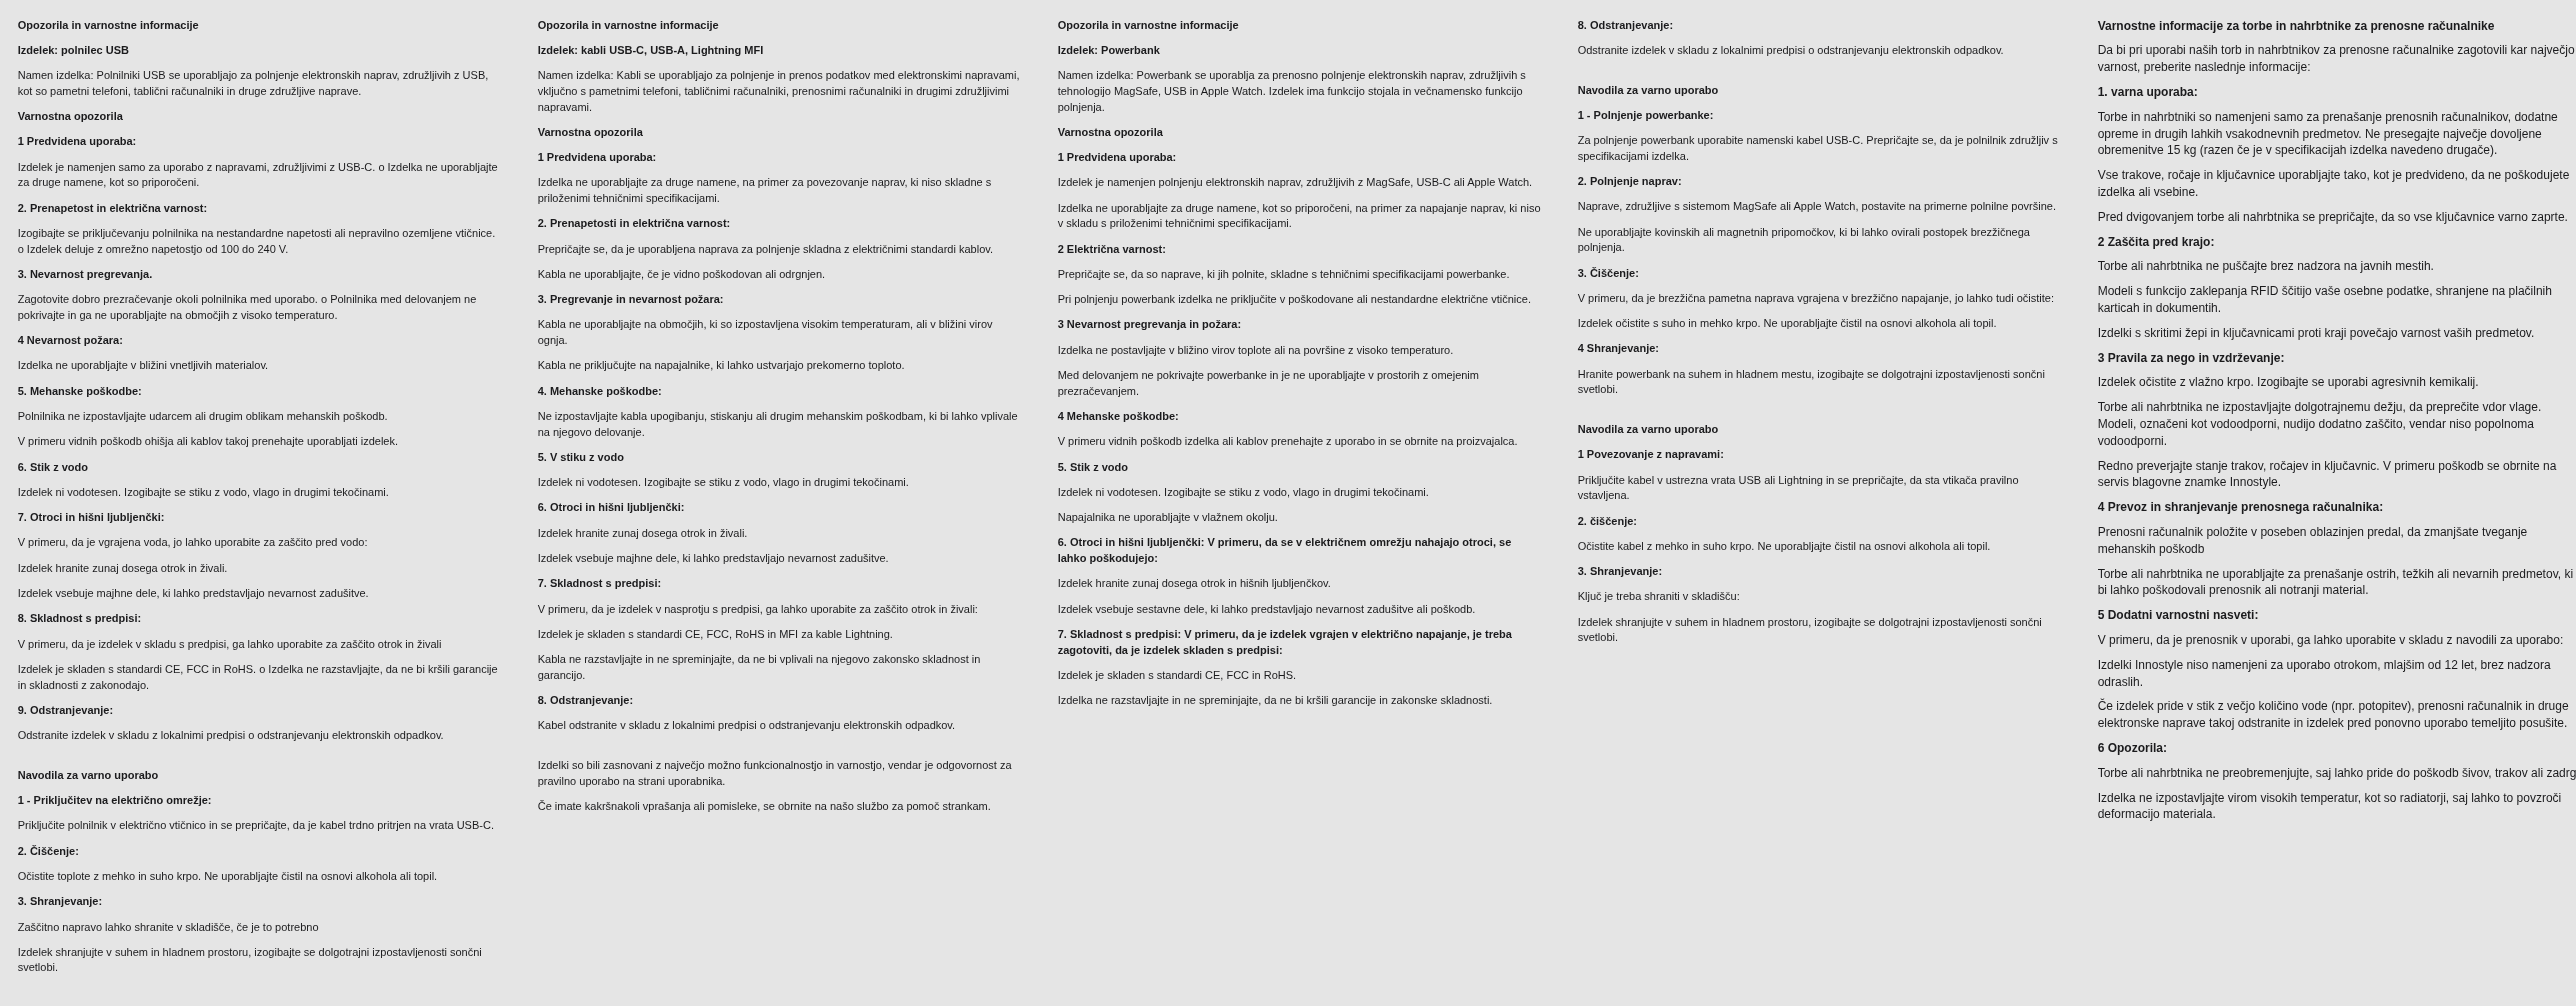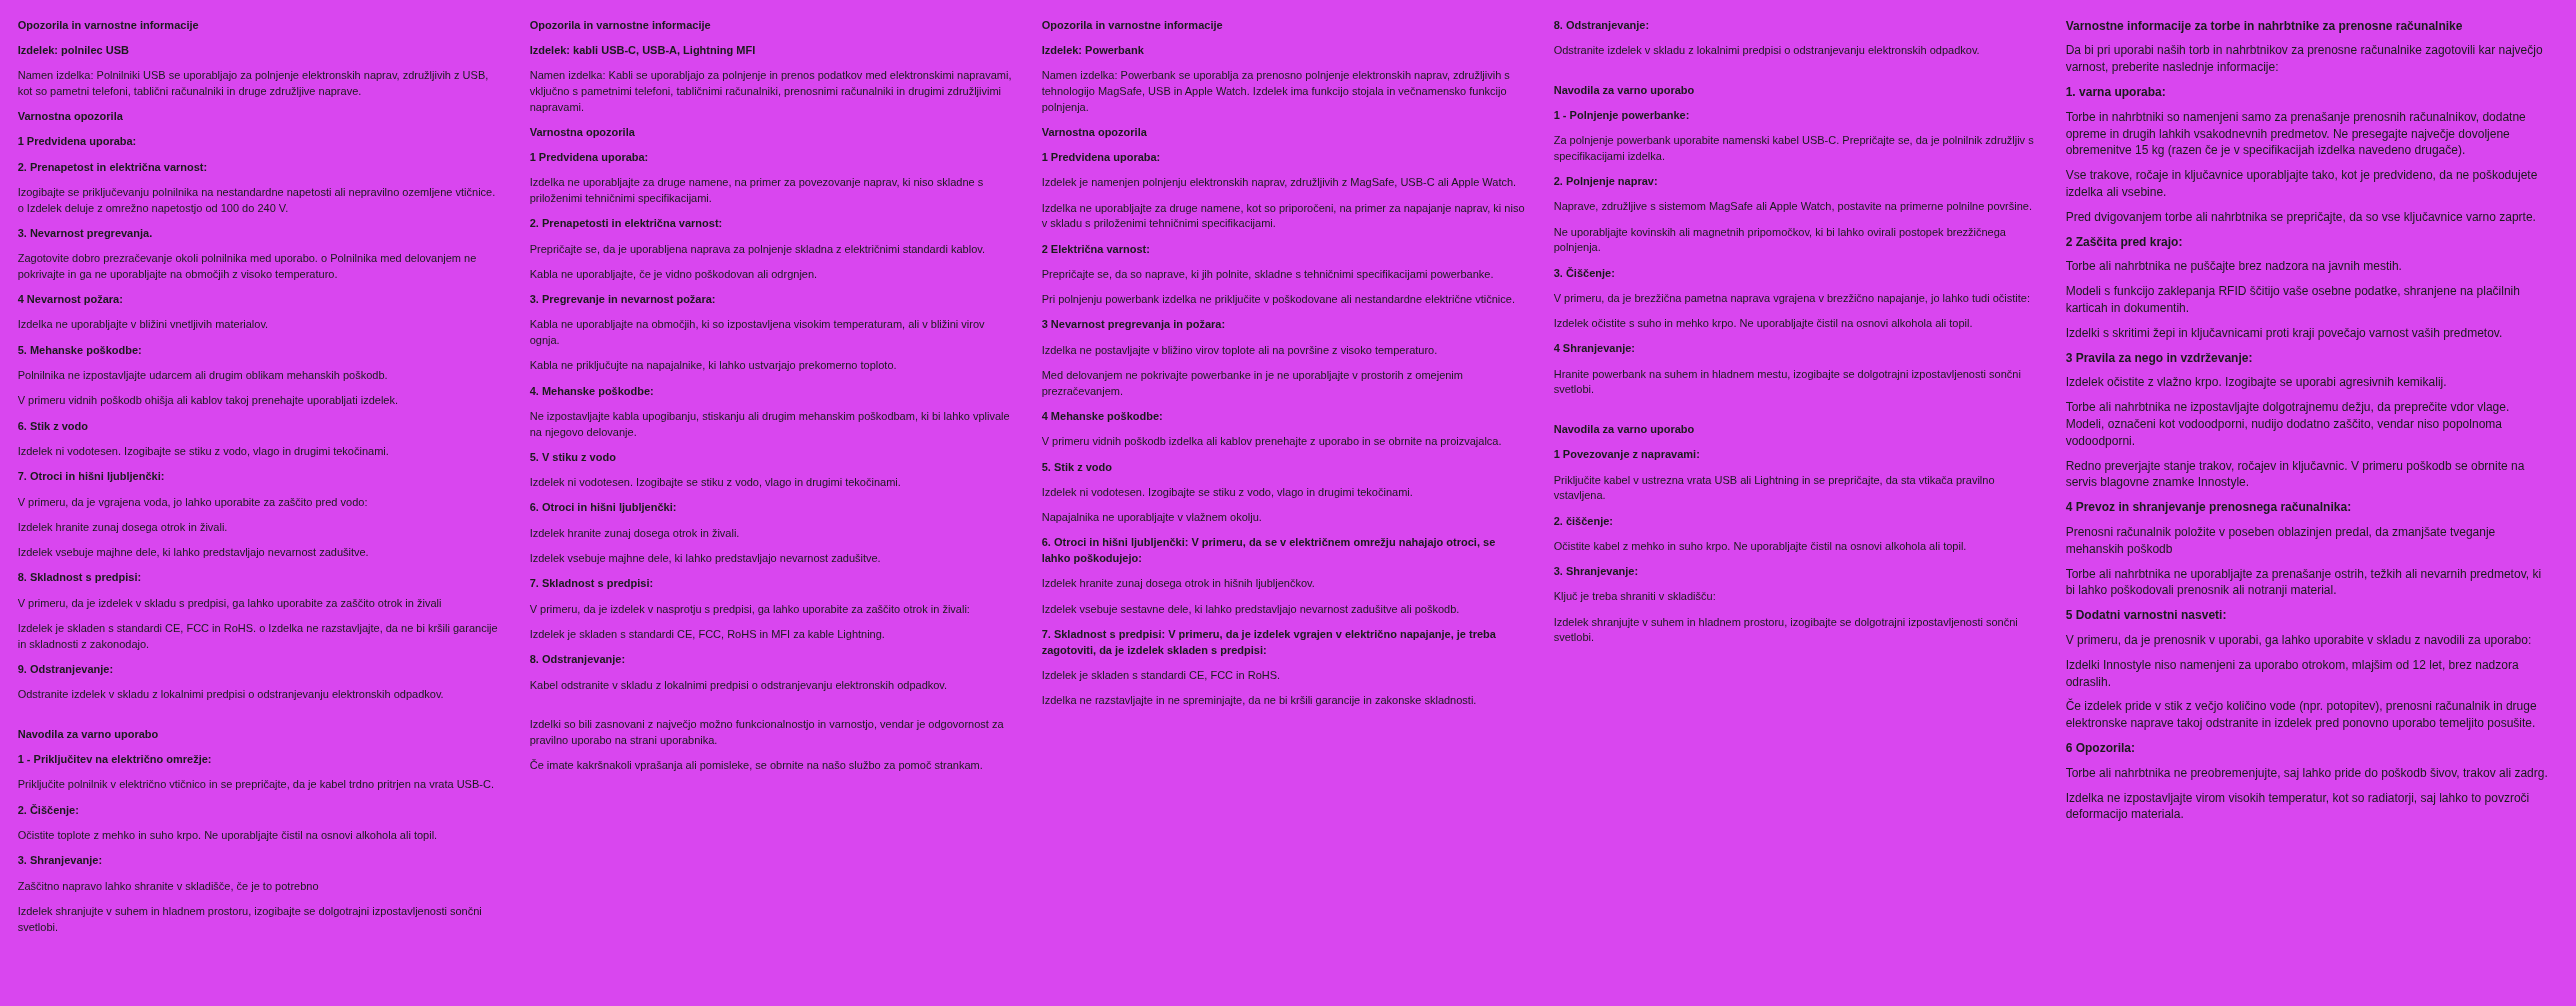--- a/index.html
+++ b/index.html
@@ -13,22 +13,22 @@
     font-family: "Liberation Sans", sans-serif;
     color: #1b1b1d;
     overflow: hidden;
   }
   .page {
     box-sizing: border-box;
     width: 2576px;
     height: 1006px;
     padding: 17.7px 19.3px 0 17.7px;
     display: flex;
-    gap: 27px;
-    background: #d946ef;
+    gap: 35px;
+    background: #e5e5e5;
   }
   .col {
     flex: 0 0 auto;
     width: 485px;
   }
   .col .blk {
     margin: 0 0 9.7px 0;
     font-size: 11px;
     line-height: 1.42;
     font-weight: 400;
@@ -50,20 +50,21 @@
 </head>
 <body style="background: rgb(255, 255, 255); color: rgb(27, 27, 29);">
 
 <main class="page">
   <section class="col">
       <div class="blk h">Opozorila in varnostne informacije</div>
       <div class="blk h">Izdelek: polnilec USB</div>
       <div class="blk p">Namen izdelka: Polnilniki USB se uporabljajo za polnjenje elektronskih naprav, združljivih z USB, kot so pametni telefoni, tablični računalniki in druge združljive naprave.</div>
       <div class="blk h">Varnostna opozorila</div>
       <div class="blk h">1 Predvidena uporaba:</div>
+      <div class="blk p">Izdelek je namenjen samo za uporabo z napravami, združljivimi z USB-C. o Izdelka ne uporabljajte za druge namene, kot so priporočeni.</div>
       <div class="blk h">2. Prenapetost in električna varnost:</div>
       <div class="blk p">Izogibajte se priključevanju polnilnika na nestandardne napetosti ali nepravilno ozemljene vtičnice. o Izdelek deluje z omrežno napetostjo od 100 do 240 V.</div>
       <div class="blk h">3. Nevarnost pregrevanja.</div>
       <div class="blk p">Zagotovite dobro prezračevanje okoli polnilnika med uporabo. o Polnilnika med delovanjem ne pokrivajte in ga ne uporabljajte na območjih z visoko temperaturo.</div>
       <div class="blk h">4 Nevarnost požara:</div>
       <div class="blk p">Izdelka ne uporabljajte v bližini vnetljivih materialov.</div>
       <div class="blk h">5. Mehanske poškodbe:</div>
       <div class="blk p">Polnilnika ne izpostavljajte udarcem ali drugim oblikam mehanskih poškodb.</div>
       <div class="blk p">V primeru vidnih poškodb ohišja ali kablov takoj prenehajte uporabljati izdelek.</div>
       <div class="blk h">6. Stik z vodo</div>
@@ -102,20 +103,21 @@
       <div class="blk h">4. Mehanske poškodbe:</div>
       <div class="blk p">Ne izpostavljajte kabla upogibanju, stiskanju ali drugim mehanskim poškodbam, ki bi lahko vplivale na njegovo delovanje.</div>
       <div class="blk h">5. V stiku z vodo</div>
       <div class="blk p">Izdelek ni vodotesen. Izogibajte se stiku z vodo, vlago in drugimi tekočinami.</div>
       <div class="blk h">6. Otroci in hišni ljubljenčki:</div>
       <div class="blk p">Izdelek hranite zunaj dosega otrok in živali.</div>
       <div class="blk p">Izdelek vsebuje majhne dele, ki lahko predstavljajo nevarnost zadušitve.</div>
       <div class="blk h">7. Skladnost s predpisi:</div>
       <div class="blk p">V primeru, da je izdelek v nasprotju s predpisi, ga lahko uporabite za zaščito otrok in živali:</div>
       <div class="blk p">Izdelek je skladen s standardi CE, FCC, RoHS in MFI za kable Lightning.</div>
+      <div class="blk p">Kabla ne razstavljajte in ne spreminjajte, da ne bi vplivali na njegovo zakonsko skladnost in garancijo.</div>
       <div class="blk h">8. Odstranjevanje:</div>
       <div class="blk p">Kabel odstranite v skladu z lokalnimi predpisi o odstranjevanju elektronskih odpadkov.</div>
       <div class="blk p gap">Izdelki so bili zasnovani z največjo možno funkcionalnostjo in varnostjo, vendar je odgovornost za pravilno uporabo na strani uporabnika.</div>
       <div class="blk p">Če imate kakršnakoli vprašanja ali pomisleke, se obrnite na našo službo za pomoč strankam.</div>
     </section>
   <section class="col">
       <div class="blk h">Opozorila in varnostne informacije</div>
       <div class="blk h">Izdelek: Powerbank</div>
       <div class="blk p">Namen izdelka: Powerbank se uporablja za prenosno polnjenje elektronskih naprav, združljivih s tehnologijo MagSafe, USB in Apple Watch. Izdelek ima funkcijo stojala in večnamensko funkcijo polnjenja.</div>
       <div class="blk h">Varnostna opozorila</div>

